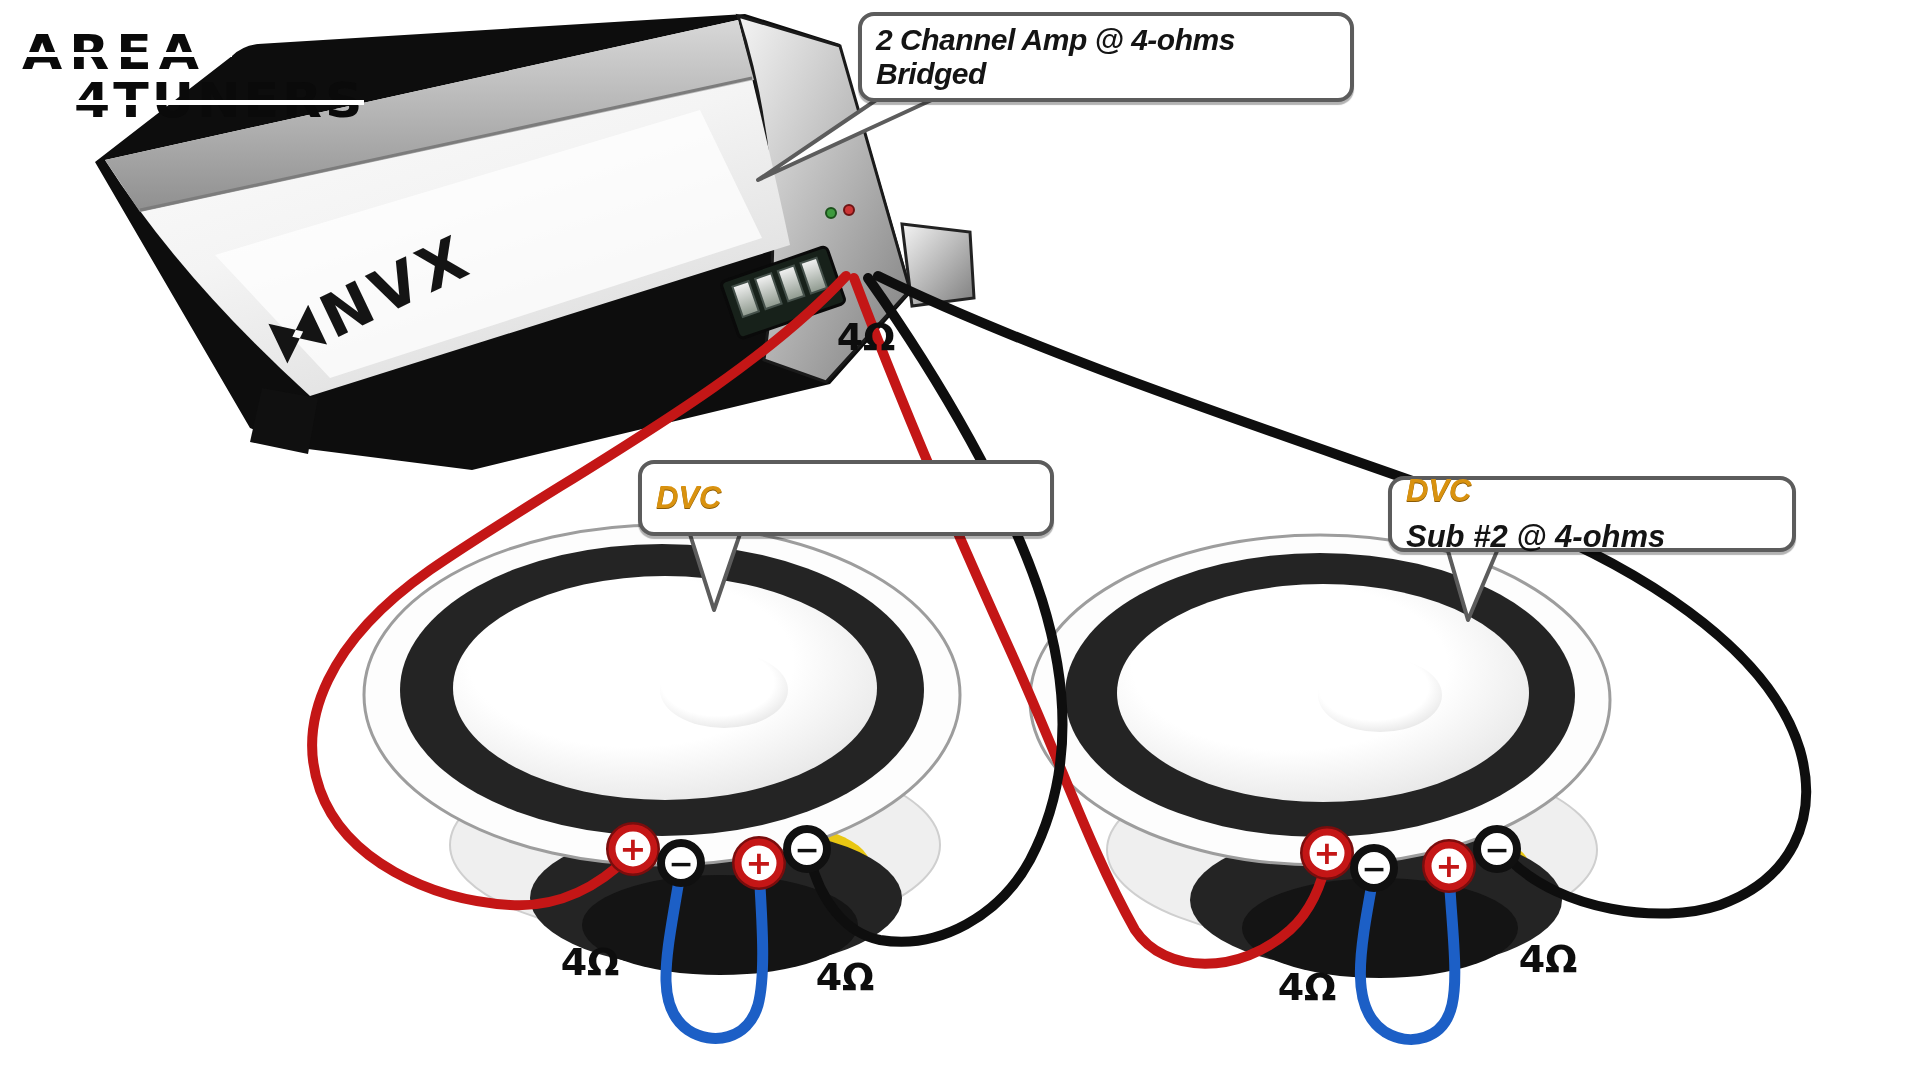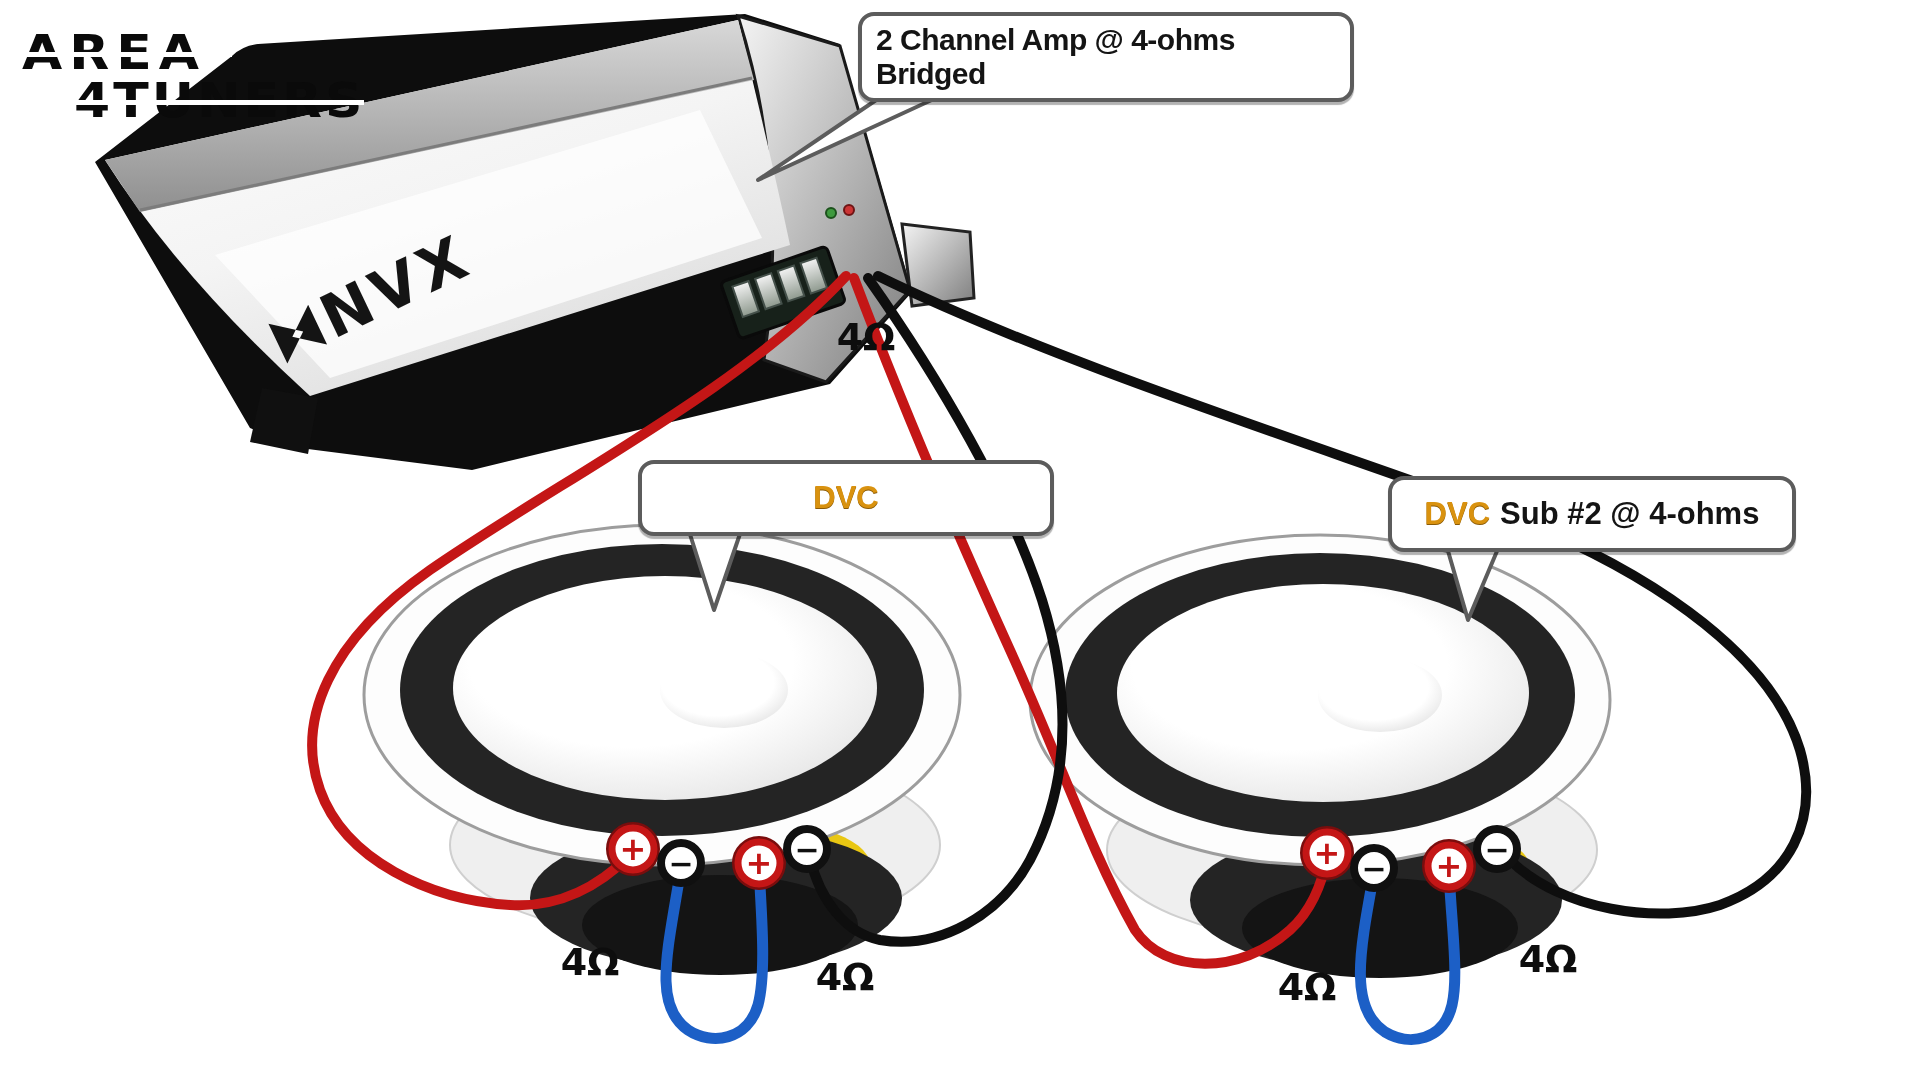--- a/index.html
+++ b/index.html
@@ -22,25 +22,25 @@
   .logo .stripe{position:absolute;background:#ffffff;height:5px;}
   .logo .s1{left:0;top:34px;width:210px;}
   .logo .s2{left:52px;top:82px;width:290px;}
 
   
   .callout{
     position:absolute;background:#ffffff;border:4px solid #5c5c5c;border-radius:16px;
     box-shadow:0 3px 1px rgba(0,0,0,.30), inset 0 0 0 2px #ffffff;
     color:#141414;font-weight:bold;
     display:flex;flex-direction:column;justify-content:center;
-    padding:4px 14px;box-sizing:border-box;
+    padding:4px 14px;box-sizing:border-box;font-style:italic;
   }
   .callout .line{font-size:30px;letter-spacing:-.5px;white-space:nowrap;}
   .callout-amp{left:858px;top:12px;width:496px;height:90px;}
-  .callout-sub{flex-direction:row;align-items:center;gap:10px;}
+  .callout-sub{flex-direction:column;align-items:flex-start;gap:10px;}
   .callout-sub1{left:638px;top:460px;width:416px;height:76px;}
   .callout-sub2{left:1388px;top:476px;width:408px;height:76px;}
   .dvc{color:#d9920f;font-size:31px;font-weight:bold;text-shadow:0 1px 0 #8a5a05;}
   .subtxt{font-size:31px;font-weight:bold;color:#141414;white-space:nowrap;}
 </style>
 </head>
 <body>
 
 <div class="stage">
 

